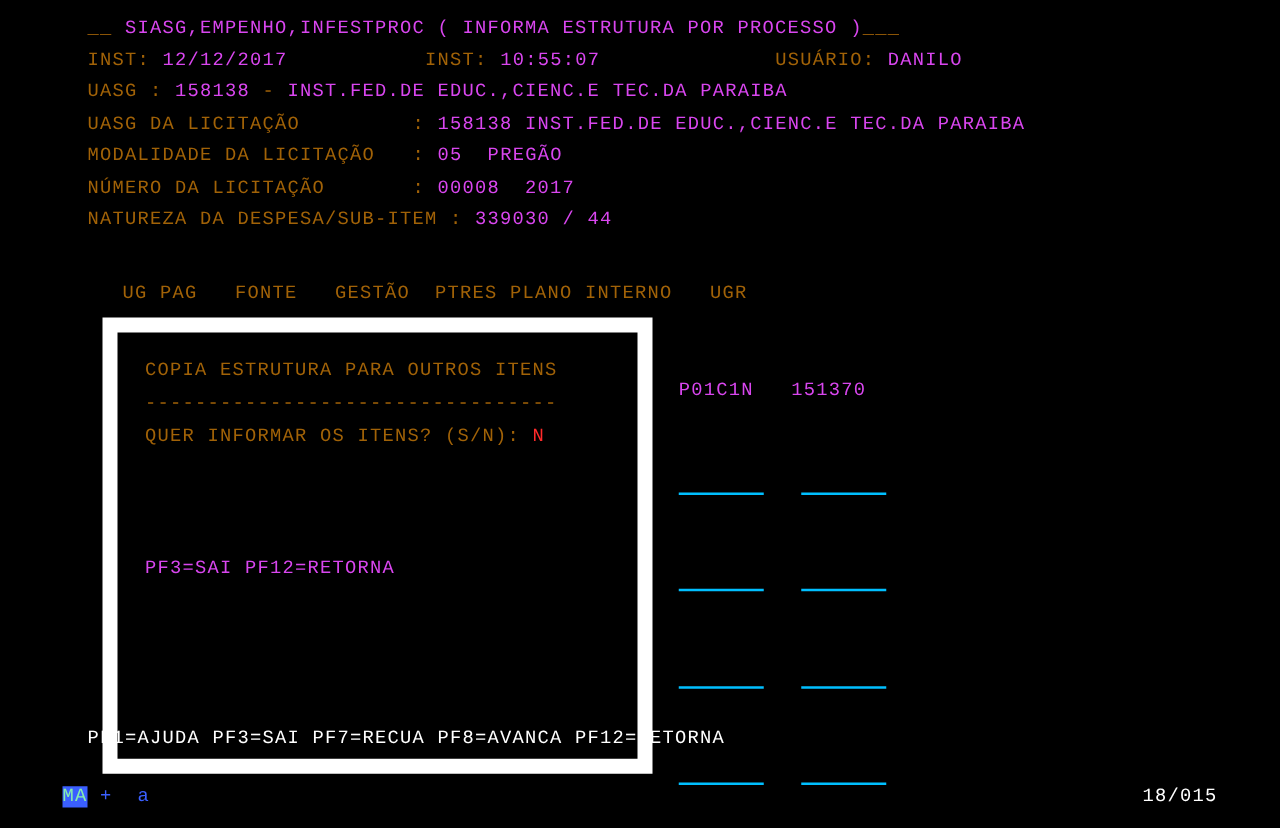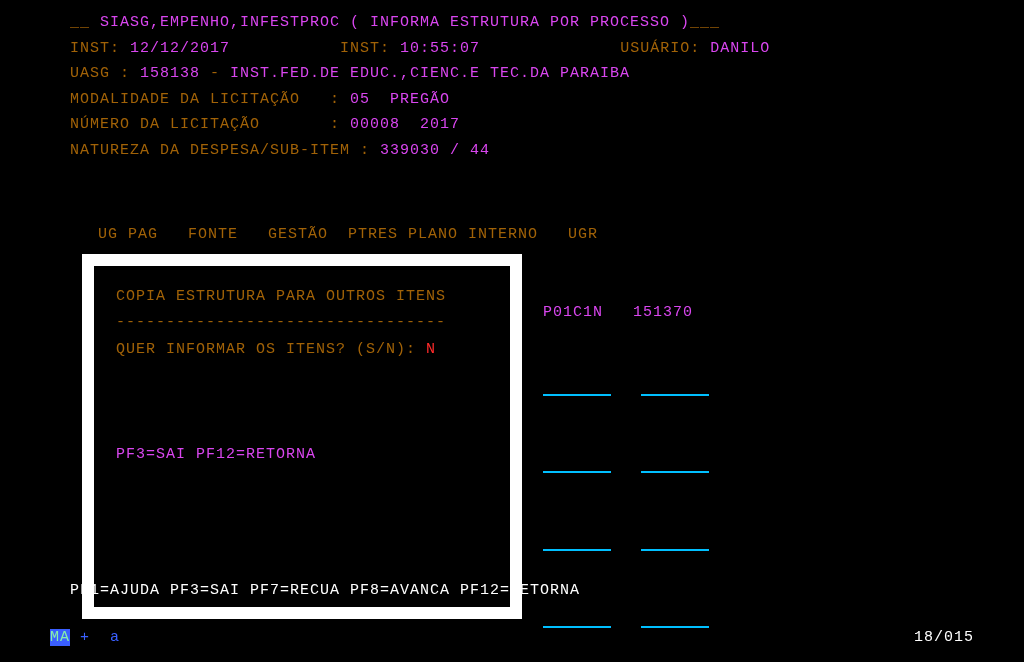--- a/index.html
+++ b/index.html
@@ -111,20 +111,21 @@
 </head>
 <body>
 
 <div class="screen">
   <div class="line"><span class="cyan">__ </span><span class="white">SIASG,EMPENHO,INFESTPROC ( INFORMA ESTRUTURA POR PROCESSO )</span><span class="cyan">___</span></div>
 
   <div class="line"><span class="cyan">INST:</span><span> </span><span class="white">12/12/2017</span><span>           </span><span class="cyan">INST:</span><span> </span><span class="white">10:55:07</span><span>              </span><span class="cyan">USUÁRIO:</span><span> </span><span class="white">DANILO</span></div>
 
   <div class="line"><span class="cyan">UASG :</span><span> </span><span class="white">158138</span><span class="cyan"> - </span><span class="white">INST.FED.DE EDUC.,CIENC.E TEC.DA PARAIBA</span></div>
 
+  <div class="line"><span class="cyan">UASG DA LICITAÇÃO</span><span>         </span><span class="cyan">:</span><span> </span><span class="white">158138 INST.FED.DE EDUC.,CIENC.E TEC.DA PARAIBA</span></div>
 
   <div class="line"><span class="cyan">MODALIDADE DA LICITAÇÃO</span><span>   </span><span class="cyan">:</span><span> </span><span class="white">05  PREGÃO</span></div>
 
   <div class="line"><span class="cyan">NÚMERO DA LICITAÇÃO</span><span>       </span><span class="cyan">:</span><span> </span><span class="white">00008  2017</span></div>
 
   <div class="line"><span class="cyan">NATUREZA DA DESPESA/SUB-ITEM :</span><span> </span><span class="white">339030 / 44</span></div>
 </div>
 
 <div class="cols-area cyan">UG PAG   FONTE   GESTÃO  PTRES PLANO INTERNO   UGR</div>
 

